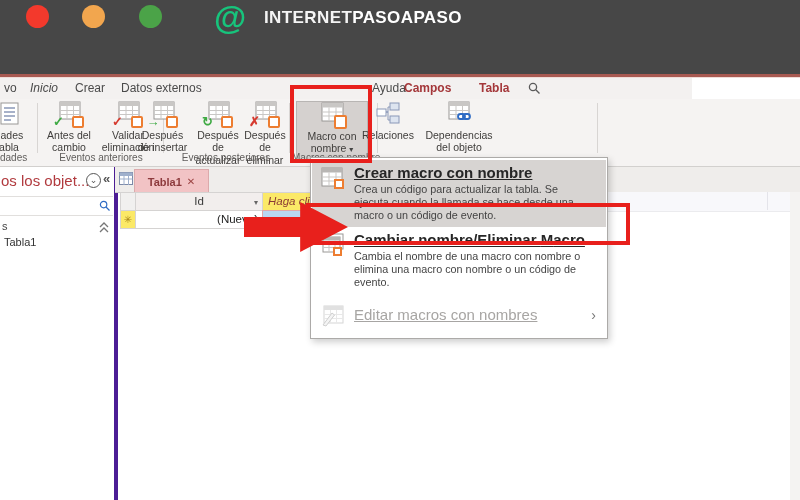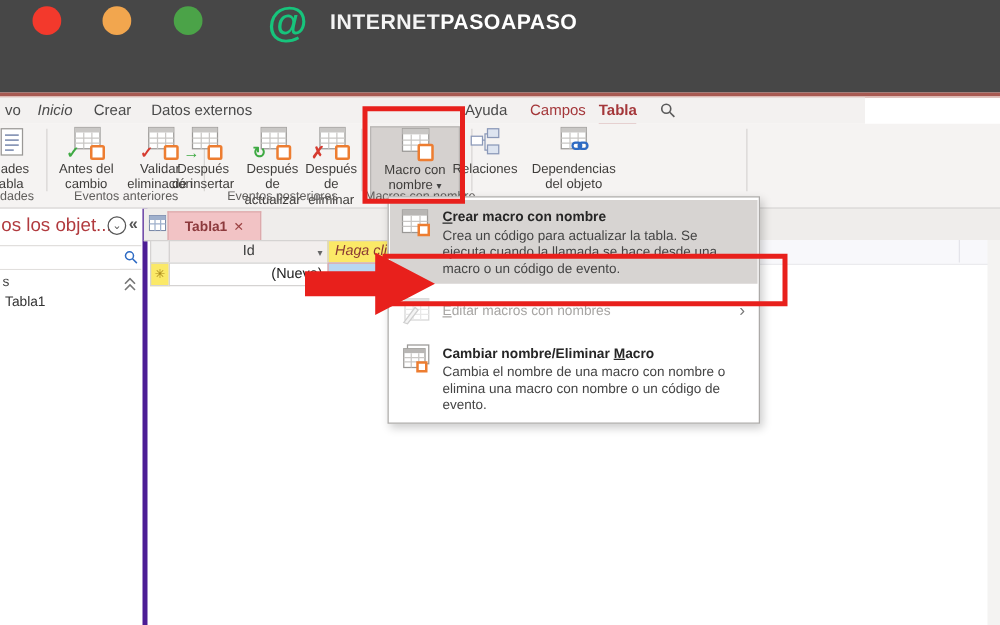--- a/index.html
+++ b/index.html
@@ -70,21 +70,21 @@
   #row-new{left:262px;top:210px;width:95px;height:19px;background:#b9d7f1;border:1px solid #e2a7a7;}
   #scrollstrip{left:790px;top:192px;width:10px;height:308px;background:#f4f3f2;}
 
   
   #menu{left:310px;top:157px;width:294px;background:#fff;border:1px solid #acaaa8;z-index:10;
         box-shadow:2px 3px 7px rgba(0,0,0,.2);padding:2px 1px;}
   .mitem{display:flex;align-items:flex-start;padding:4px 4px 5px 8px;cursor:pointer;}
   .mitem.hl{background:#d7d4d2;}
   .mitem .micon{position:relative;width:26px;height:24px;flex:0 0 26px;margin-top:2px;}
   .mtext{margin-left:8px;width:238px;}
-  .mtitle{font-size:11px;font-weight:bold;color:#262626;line-height:15px;}
+  .mtitle{font-size:15px;font-weight:bold;color:#262626;line-height:15px;text-decoration:underline;}
   .ukey{text-decoration:underline;}
   .mdesc{font-size:10.8px;color:#444;line-height:13px;margin-top:1px;}
   .mitem.disabled{align-items:center;padding-top:8px;padding-bottom:8px;}
   .mitem.disabled .mtitle{color:#a7a5a3;font-weight:normal;}
   .mitem.disabled .micon{opacity:.4;filter:grayscale(1);}
   .subarrow{margin-left:auto;align-self:center;font-size:14px;color:#777;padding-right:6px;}
 </style>
 </head>
 <body>
 
@@ -113,21 +113,21 @@
     </div>
   </div>
   <div class="abs" id="redline"></div>
 
   <div class="abs" id="tabrow">
     <span class="rtab" style="left:4px;">vo</span>
     <span class="rtab" style="left:30px;font-style:italic;">Inicio</span>
     <span class="rtab" style="left:75px;">Crear</span>
     <span class="rtab" style="left:121px;">Datos externos</span>
     <span class="rtab" style="left:372px;">Ayuda</span>
-    <span class="rtab red" style="left:424px;">Campos</span>
+    <span class="rtab red" style="left:404px;font-weight:bold;">Campos</span>
     <span class="rtab active" style="left:479px;">Tabla</span>
     <svg class="abs" style="left:528px;top:4px;" width="13" height="13" viewBox="0 0 13 13">
       <circle cx="5" cy="5" r="3.6" fill="none" stroke="#5a5a5a" stroke-width="1.3"></circle>
       <line x1="7.8" y1="7.8" x2="11.5" y2="11.5" stroke="#5a5a5a" stroke-width="1.3"></line>
     </svg>
   </div>
 
   <div class="abs" id="ribbon">
     <div class="vsep" style="left:37px;"></div>
     <div class="vsep" style="left:163px;"></div>
@@ -307,48 +307,48 @@
             <rect x="2" y="2" width="20" height="4.5" fill="#b8b6b4"></rect>
             <path d="M2 11h20M2 15h20M9 6.5v13.5M16 6.5v13.5" stroke="#c9c7c5"></path>
             <rect x="15" y="14" width="8" height="8" fill="#fff" stroke="#ed7d31" stroke-width="2"></rect>
           </svg>
       </span>
       <span class="mtext">
         <span class="mtitle"><span></span><span class="ukey">C</span><span>rear macro con nombre</span></span>
         <div class="mdesc">Crea un código para actualizar la tabla. Se ejecuta cuando la llamada se hace desde una macro o un código de evento.</div>
       </span>
     </div>
-    <div class="mitem disabled">
-      <span class="micon">
-        <svg width="26" height="24" viewBox="0 0 26 24">
-            <rect x="4" y="2" width="19" height="17" fill="#fff" stroke="#9a9896"></rect>
-            <rect x="4" y="2" width="19" height="4" fill="#b8b6b4"></rect>
-            <path d="M4 10.5h19M4 14.5h19M10.5 6v13M16.5 6v13" stroke="#c9c7c5"></path>
-            <path d="M3 21 12 9l2.5 2L6 22z" fill="#e8e6e4" stroke="#8a8886"></path>
-          </svg>
-      </span>
-      <span class="mtext" style="width:auto;">
-        <span class="mtitle"><span></span><span class="ukey">E</span><span>ditar macros con nombres</span></span>
-      </span>
-      <span class="subarrow">›</span>
-    </div>
     <div class="mitem">
       <span class="micon">
         <svg width="26" height="24" viewBox="0 0 26 24">
             <rect x="6" y="1" width="17" height="15" fill="#fff" stroke="#9a9896"></rect>
             <rect x="3" y="4" width="17" height="15" fill="#fff" stroke="#9a9896"></rect>
             <rect x="3" y="4" width="17" height="3.5" fill="#b8b6b4"></rect>
             <path d="M3 11h17M3 14.5h17M9 7.5v11.5M15 7.5v11.5" stroke="#c9c7c5"></path>
             <rect x="14" y="15" width="7" height="7" fill="#fff" stroke="#ed7d31" stroke-width="2"></rect>
           </svg>
       </span>
       <span class="mtext">
         <span class="mtitle"><span>Cambiar nombre/Eliminar </span><span class="ukey">M</span><span>acro</span></span>
         <div class="mdesc">Cambia el nombre de una macro con nombre o elimina una macro con nombre o un código de evento.</div>
       </span>
     </div>
+    <div class="mitem disabled">
+      <span class="micon">
+        <svg width="26" height="24" viewBox="0 0 26 24">
+            <rect x="4" y="2" width="19" height="17" fill="#fff" stroke="#9a9896"></rect>
+            <rect x="4" y="2" width="19" height="4" fill="#b8b6b4"></rect>
+            <path d="M4 10.5h19M4 14.5h19M10.5 6v13M16.5 6v13" stroke="#c9c7c5"></path>
+            <path d="M3 21 12 9l2.5 2L6 22z" fill="#e8e6e4" stroke="#8a8886"></path>
+          </svg>
+      </span>
+      <span class="mtext" style="width:auto;">
+        <span class="mtitle"><span></span><span class="ukey">E</span><span>ditar macros con nombres</span></span>
+      </span>
+      <span class="subarrow">›</span>
+    </div>
   </div>
 
   <div class="abs redbox" style="left:290px;top:85px;width:74px;height:70px;"></div>
   <div class="abs redbox" style="left:306px;top:203px;width:316px;height:34px;"></div>
   <div class="abs" id="arrow"></div>
 
 </div>
 
 </body></html>

